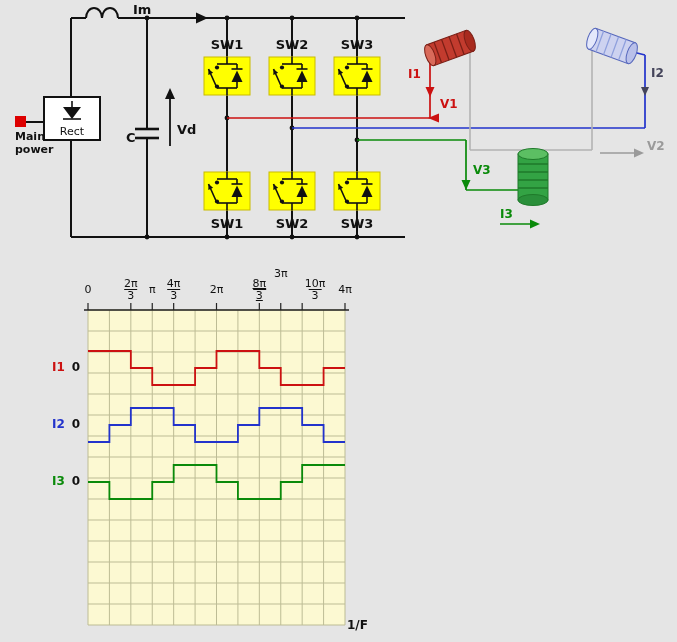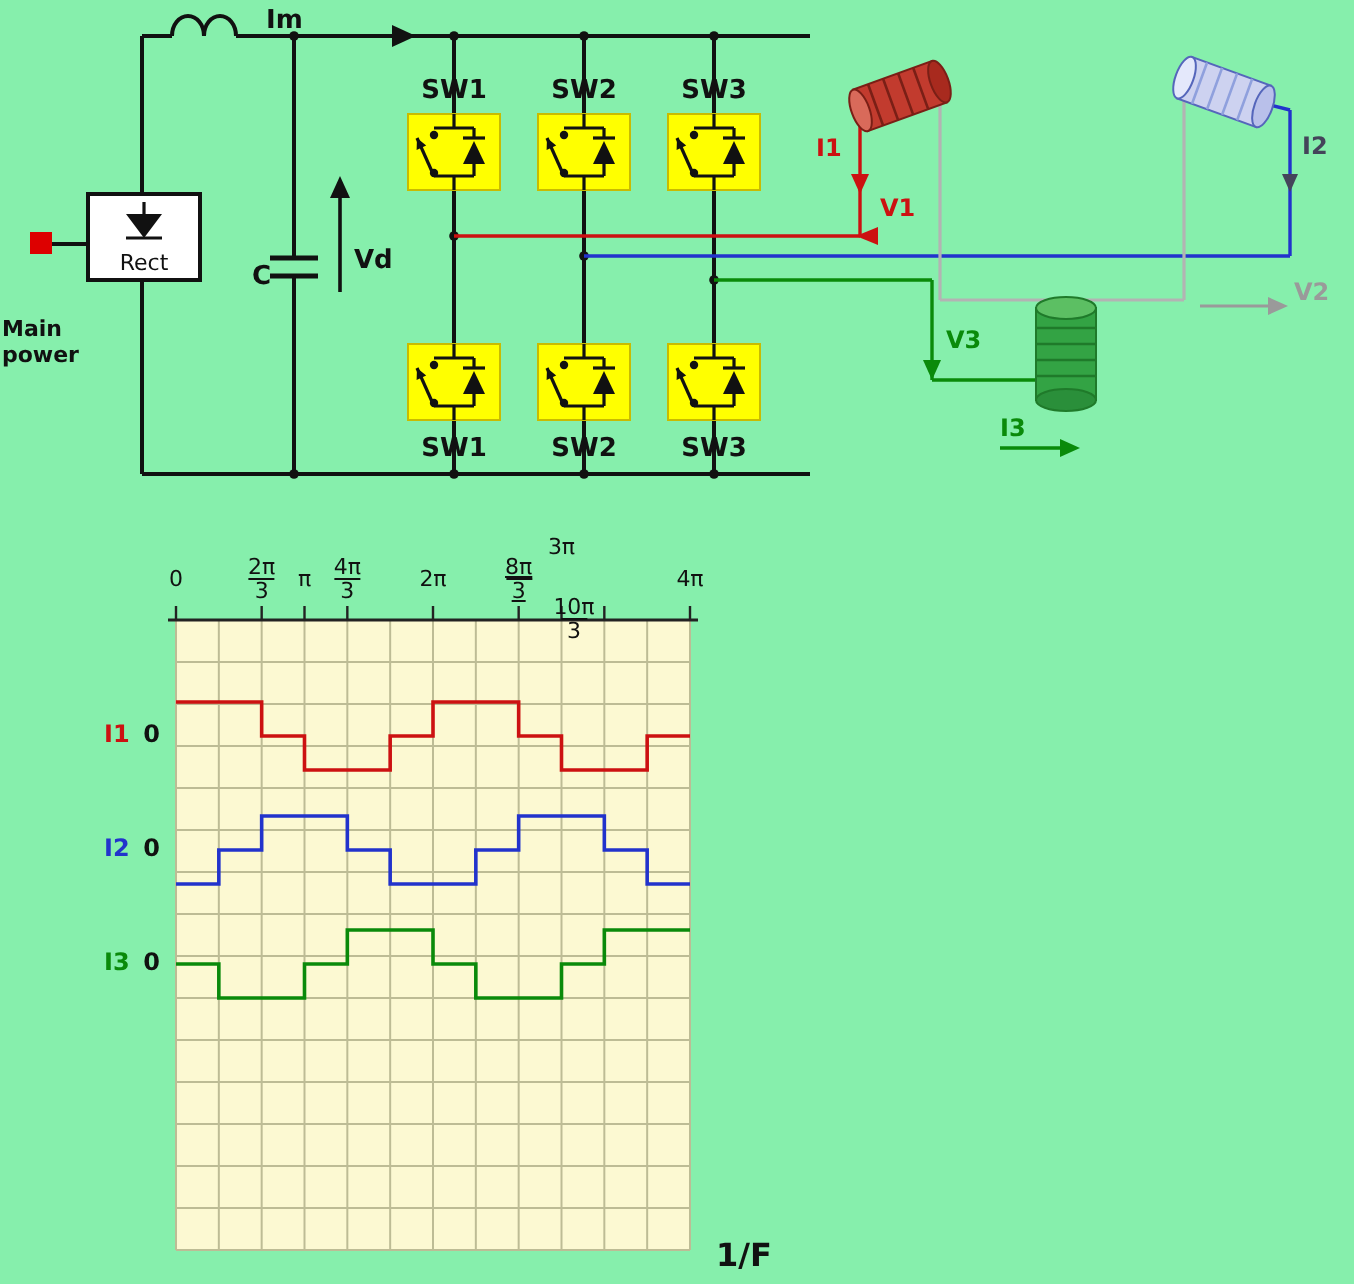--- a/index.html
+++ b/index.html
@@ -1,29 +1,29 @@
 <!DOCTYPE html>
 <html><head>
 <meta charset="utf-8">
 <style>
   html,body{margin:0;padding:0;background:#fff;}
-  .stage{position:relative;width:677px;height:642px;background:#86efac;overflow:hidden;
+  .stage{position:relative;width:677px;height:642px;background:#e5e5e5;overflow:hidden;
          font-family:"DejaVu Sans","Liberation Sans",sans-serif;color:#111;}
   .stage svg{position:absolute;left:0;top:0;}
   .circuit-svg text{font-family:"DejaVu Sans","Liberation Sans",sans-serif;}
-  .main-power-label{position:absolute;left:1px;top:131px;width:52px;font-size:11px;
-         font-weight:bold;line-height:1.15;color:#111;margin-top:28px;}
+  .main-power-label{position:absolute;left:15px;top:131px;width:52px;font-size:11px;
+         font-weight:bold;line-height:1.15;color:#111;}
   .tick{position:absolute;transform:translateX(-50%);display:flex;align-items:flex-end;
         height:26px;font-size:11px;color:#111;}
   .tick .plain{margin-bottom:6px;}
   .frac{display:flex;flex-direction:column;align-items:center;line-height:1.05;}
   .frac .den{border-top:1px solid #111;padding:0 3px;}
   .series-label{position:absolute;display:flex;justify-content:space-between;width:28px;
         font-size:12px;font-weight:bold;}
-  .xlabel{position:absolute;left:358px;top:618px;font-size:16px;font-weight:bold;color:#111;}
+  .xlabel{position:absolute;left:347px;top:618px;font-size:12px;font-weight:bold;color:#111;}
 </style>
 </head>
 <body>
 
 <div class="stage">
 
   <svg class="circuit-svg" width="677" height="272" viewBox="0 0 677 272">
     <defs>
       <g id="swmod">
         <rect x="-23" y="0" width="46" height="38" stroke="#c9bb00" stroke-width="1" fill="#ffff00"></rect>
@@ -240,21 +240,21 @@
       </div>
       <div class="tick" style="left: 259.333px; top: 276px; text-decoration: underline;">
         <div class="frac">
           <span class="num">8π</span>
           <span class="den">3</span>
         </div>
       </div>
       <div class="tick" style="left: 280.75px; top: 260px;">
         <span class="plain">3π</span>
       </div>
-      <div class="tick" style="left: 287px; top: 276px; margin-top: 20px;">
+      <div class="tick" style="left: 315px; top: 276px;">
         <div class="frac">
           <span class="num">10π</span>
           <span class="den">3</span>
         </div>
       </div>
       <div class="tick" style="left: 345px; top: 276px;">
         <span class="plain">4π</span>
       </div>
       <div class="series-label" style="left: 52px; top: 360px;">
         <span style="color: rgb(204, 17, 17);">I1</span>

